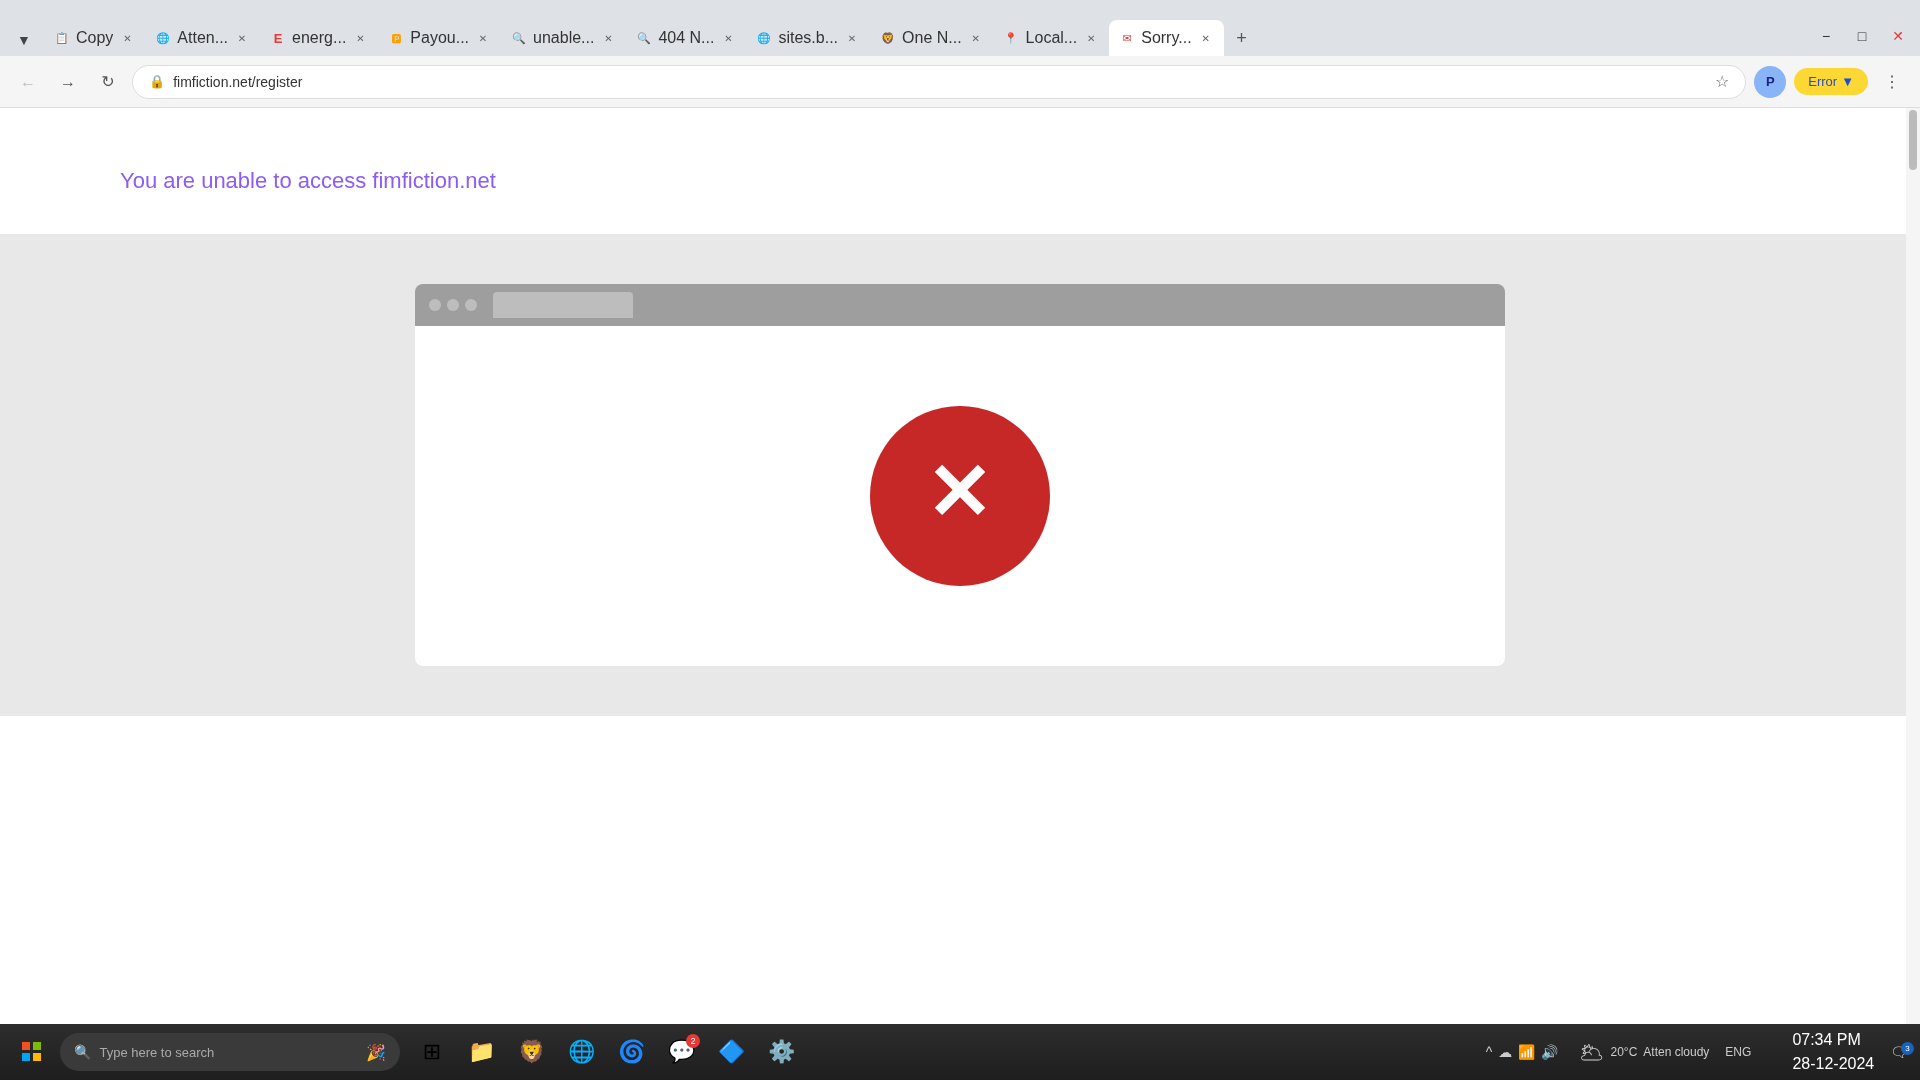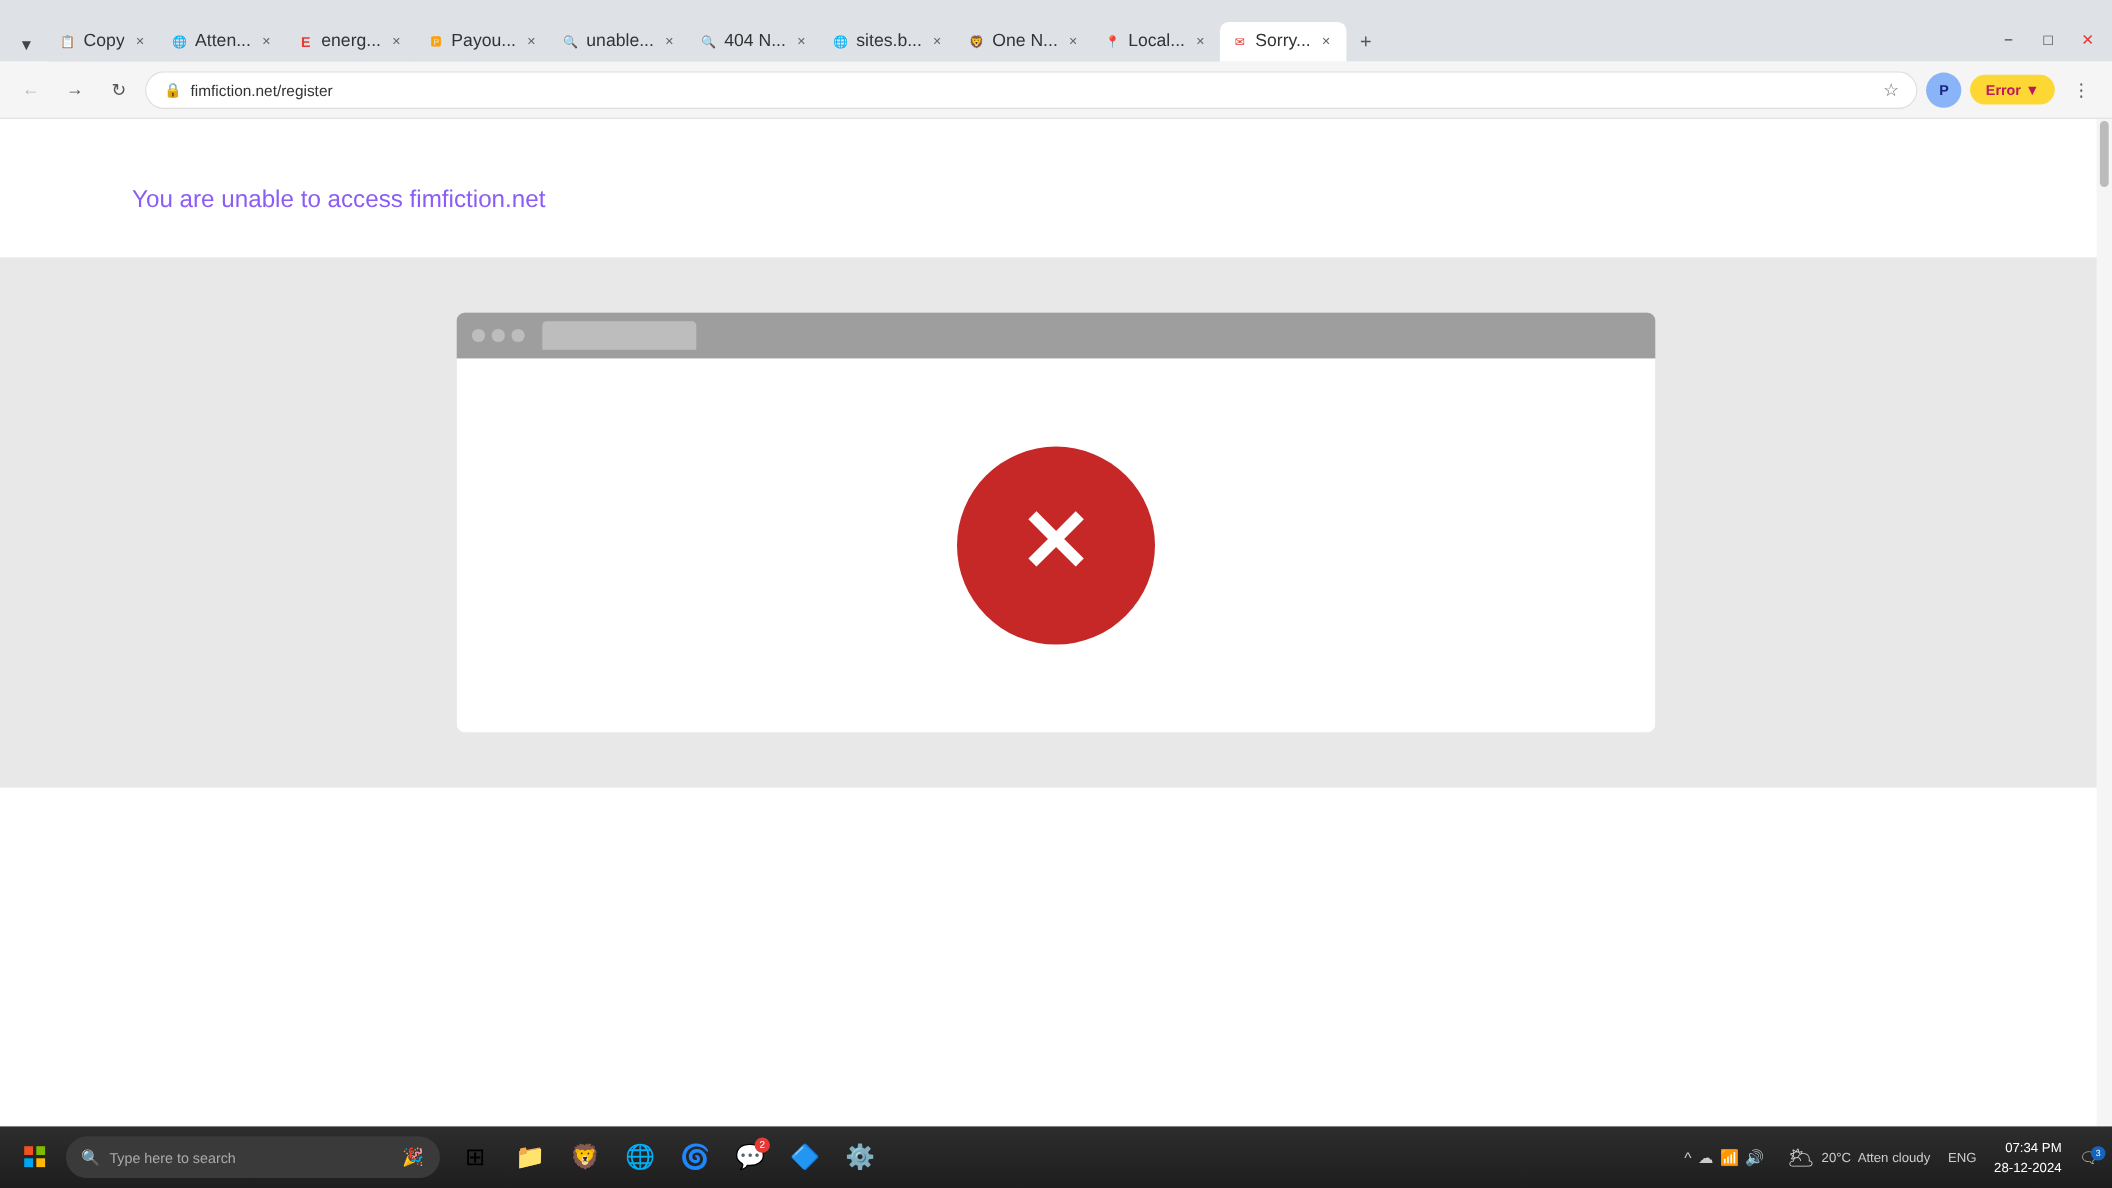--- a/index.html
+++ b/index.html
@@ -172,22 +172,22 @@
       font-size: 13px;
       font-weight: bold;
       color: #1a237e;
       cursor: pointer;
     }
     .error-btn {
       background: #fdd835;
       border-radius: 20px;
       padding: 6px 14px;
       font-size: 13px;
-      font-weight: 700;
-      color: #be185d;
+      font-weight: 400;
+      color: #1d4ed8;
       cursor: pointer;
       display: flex;
       align-items: center;
       gap: 4px;
     }
     .more-btn {
       width: 32px;
       height: 32px;
       display: flex;
       align-items: center;
@@ -398,26 +398,26 @@
       align-items: center;
       gap: 6px;
       padding: 0 8px;
     }
     .sys-icon {
       color: #ccc;
       font-size: 14px;
       cursor: pointer;
     }
     .taskbar-clock {
-      text-align: right;
       color: #fff;
-      font-size: 12px;
+      font-size: 16px;
       line-height: 1.5;
       padding: 0 8px;
       cursor: pointer;
+      margin-left: 25px;
     }
     .taskbar-notification {
       color: #ccc;
       font-size: 14px;
       cursor: pointer;
       padding: 0 4px;
       position: relative;
     }
     .notif-badge {
       position: absolute;

